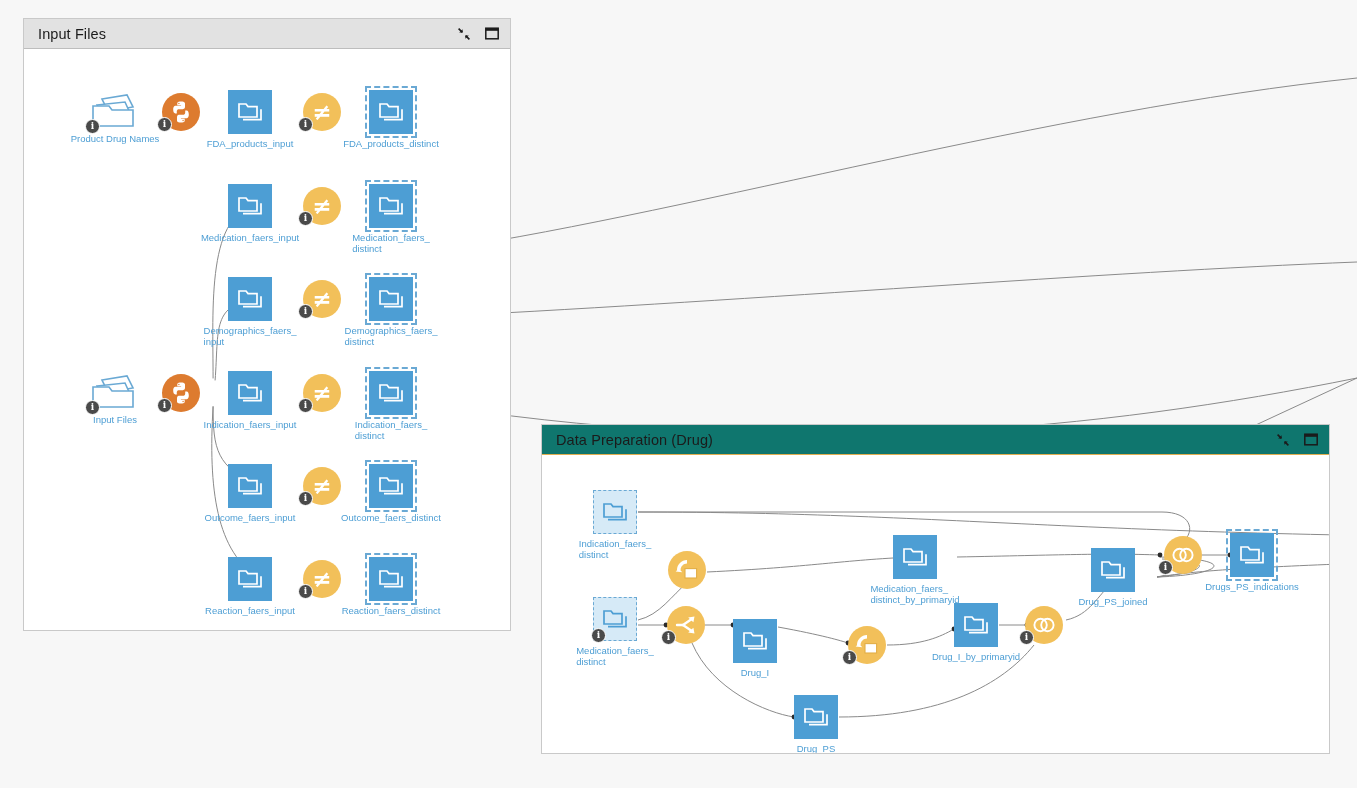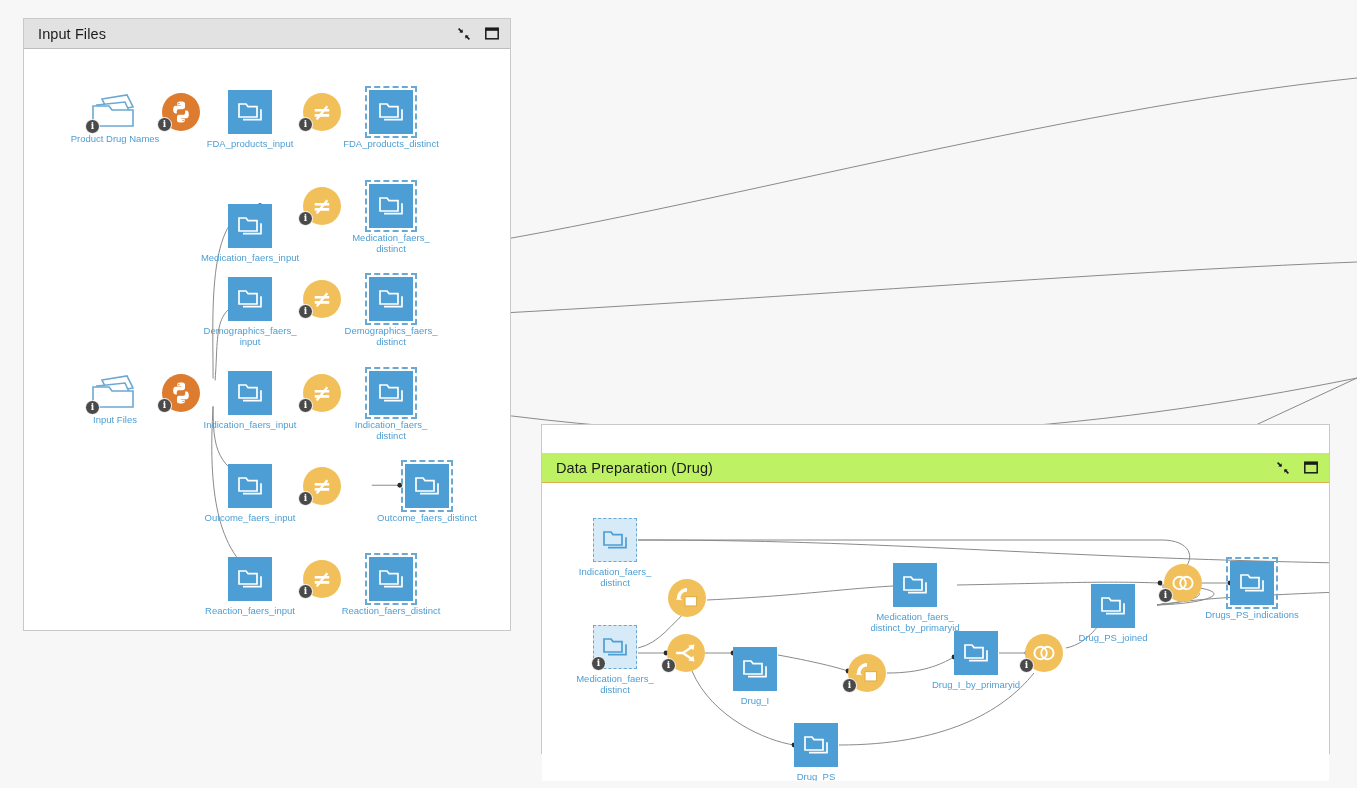--- a/index.html
+++ b/index.html
@@ -16,21 +16,21 @@
   .global-links{position:absolute;left:0;top:0;width:1357px;height:788px;pointer-events:none;z-index:1;}
 
   
   .panel{position:absolute;background:#ffffff;border:1px solid #c9c9c9;box-sizing:border-box;z-index:2;}
   .panel-header{
     height:30px;display:flex;align-items:center;
     padding:0 10px 0 14px;box-sizing:border-box;
     border-bottom:1px solid #bdbdbd;
   }
   .panel-header.grey{background:#e2e2e2;}
-  .panel-header.amber{background:#bef264;border-bottom:1px solid #e0ae50;margin-top:28px;}
+  .panel-header.amber{background:#0f766e;border-bottom:1px solid #e0ae50;}
   .panel-title{font-size:14.5px;color:#1b1b1b;flex:1;letter-spacing:.1px;}
   .hdr-btns{display:flex;align-items:center;gap:12px;}
   .hdr-btn{width:16px;height:16px;display:flex;align-items:center;justify-content:center;cursor:pointer;}
   .hdr-btn svg{display:block;}
   .panel-body{position:relative;width:100%;height:calc(100% - 30px);overflow:hidden;background:#fff;}
   .panel-body .wires{position:absolute;left:0;top:0;width:100%;height:100%;}
 
   
   .node{position:absolute;transform:translate(-50%,-50%);z-index:3;}
   .node .shape{position:relative;margin:0 auto;}
@@ -46,21 +46,21 @@
   .circ.amber{background:#f2c05a;}
 
   
   .src{width:56px;height:40px;display:flex;align-items:center;justify-content:center;}
 
   .neq{font-size:23px;font-weight:bold;color:#ffffff;line-height:1;font-family:"DejaVu Sans",sans-serif;}
 
   .lbl{
     position:absolute;left:50%;transform:translateX(-50%);
     top:100%;margin-top:4px;
-    font-size:9.5px;color:#4d9ed4;text-align:center;
+    font-size:9.5px;color:#4d9ed4;
     white-space:pre;line-height:11px;
   }
   .node.srcnode .lbl{margin-top:1px;}
 
   
   .badge{
     position:absolute;width:13px;height:13px;border-radius:50%;
     background:#4a4a4a;border:1.5px solid #ffffff;
     display:flex;align-items:center;justify-content:center;
     color:#fff;font-size:9px;font-weight:bold;line-height:1;
@@ -208,21 +208,21 @@
           <svg width="28" height="24" viewBox="0 0 28 24">
             <g fill="none" stroke="#fff" stroke-width="1.7">
               <path d="M3,4 L10,4 L12,6.6 L21,6.6 L21,17 L3,17 Z"></path>
               <path d="M7,19.6 L25,19.6 L25,9.2"></path>
             </g>
           </svg>
         </div>
         <div class="lbl">FDA_products_distinct</div>
       </div>
 
-      <div class="node" style="left:226px;top:157px;margin-top:20px;">
+      <div class="node" style="left:226px;top:157px;">
         <div class="shape sq">
           <svg width="28" height="24" viewBox="0 0 28 24">
               <g fill="none" stroke="#fff" stroke-width="1.7">
                 <path d="M3,4 L10,4 L12,6.6 L21,6.6 L21,17 L3,17 Z"></path>
                 <path d="M7,19.6 L25,19.6 L25,9.2"></path>
               </g>
             </svg>
         </div>
         <div class="lbl">Medication_faers_input</div>
       </div>
@@ -342,21 +342,21 @@
             </svg>
         </div>
         <div class="lbl">Outcome_faers_input</div>
       </div>
       <div class="node" style="left:298px;top:437px;">
         <div class="shape circ amber">
             <span class="neq">≠</span>
           <div class="badge" style="left:-5px;bottom:-1px;">i</div>
         </div>
       </div>
-      <div class="node" style="left:367px;top:437px;margin-left:36px;">
+      <div class="node" style="left:367px;top:437px;">
         <div class="shape sq sel">
           <svg width="28" height="24" viewBox="0 0 28 24">
               <g fill="none" stroke="#fff" stroke-width="1.7">
                 <path d="M3,4 L10,4 L12,6.6 L21,6.6 L21,17 L3,17 Z"></path>
                 <path d="M7,19.6 L25,19.6 L25,9.2"></path>
               </g>
             </svg>
         </div>
         <div class="lbl">Outcome_faers_distinct</div>
       </div>
@@ -589,21 +589,21 @@
           <svg width="26" height="26" viewBox="0 0 26 26">
             <g fill="none" stroke="#fff" stroke-width="1.9">
               <circle cx="9.6" cy="13" r="6.2"></circle>
               <circle cx="16.4" cy="13" r="6.2"></circle>
             </g>
           </svg>
           <div class="badge" style="left:-6px;bottom:-1px;">i</div>
         </div>
       </div>
 
-      <div class="node" style="left:571px;top:123px;">
+      <div class="node" style="left:571px;top:115px;">
         <div class="shape sq">
           <svg width="28" height="24" viewBox="0 0 28 24">
               <g fill="none" stroke="#fff" stroke-width="1.7">
                 <path d="M3,4 L10,4 L12,6.6 L21,6.6 L21,17 L3,17 Z"></path>
                 <path d="M7,19.6 L25,19.6 L25,9.2"></path>
               </g>
             </svg>
         </div>
         <div class="lbl">Drug_PS_joined</div>
       </div>

